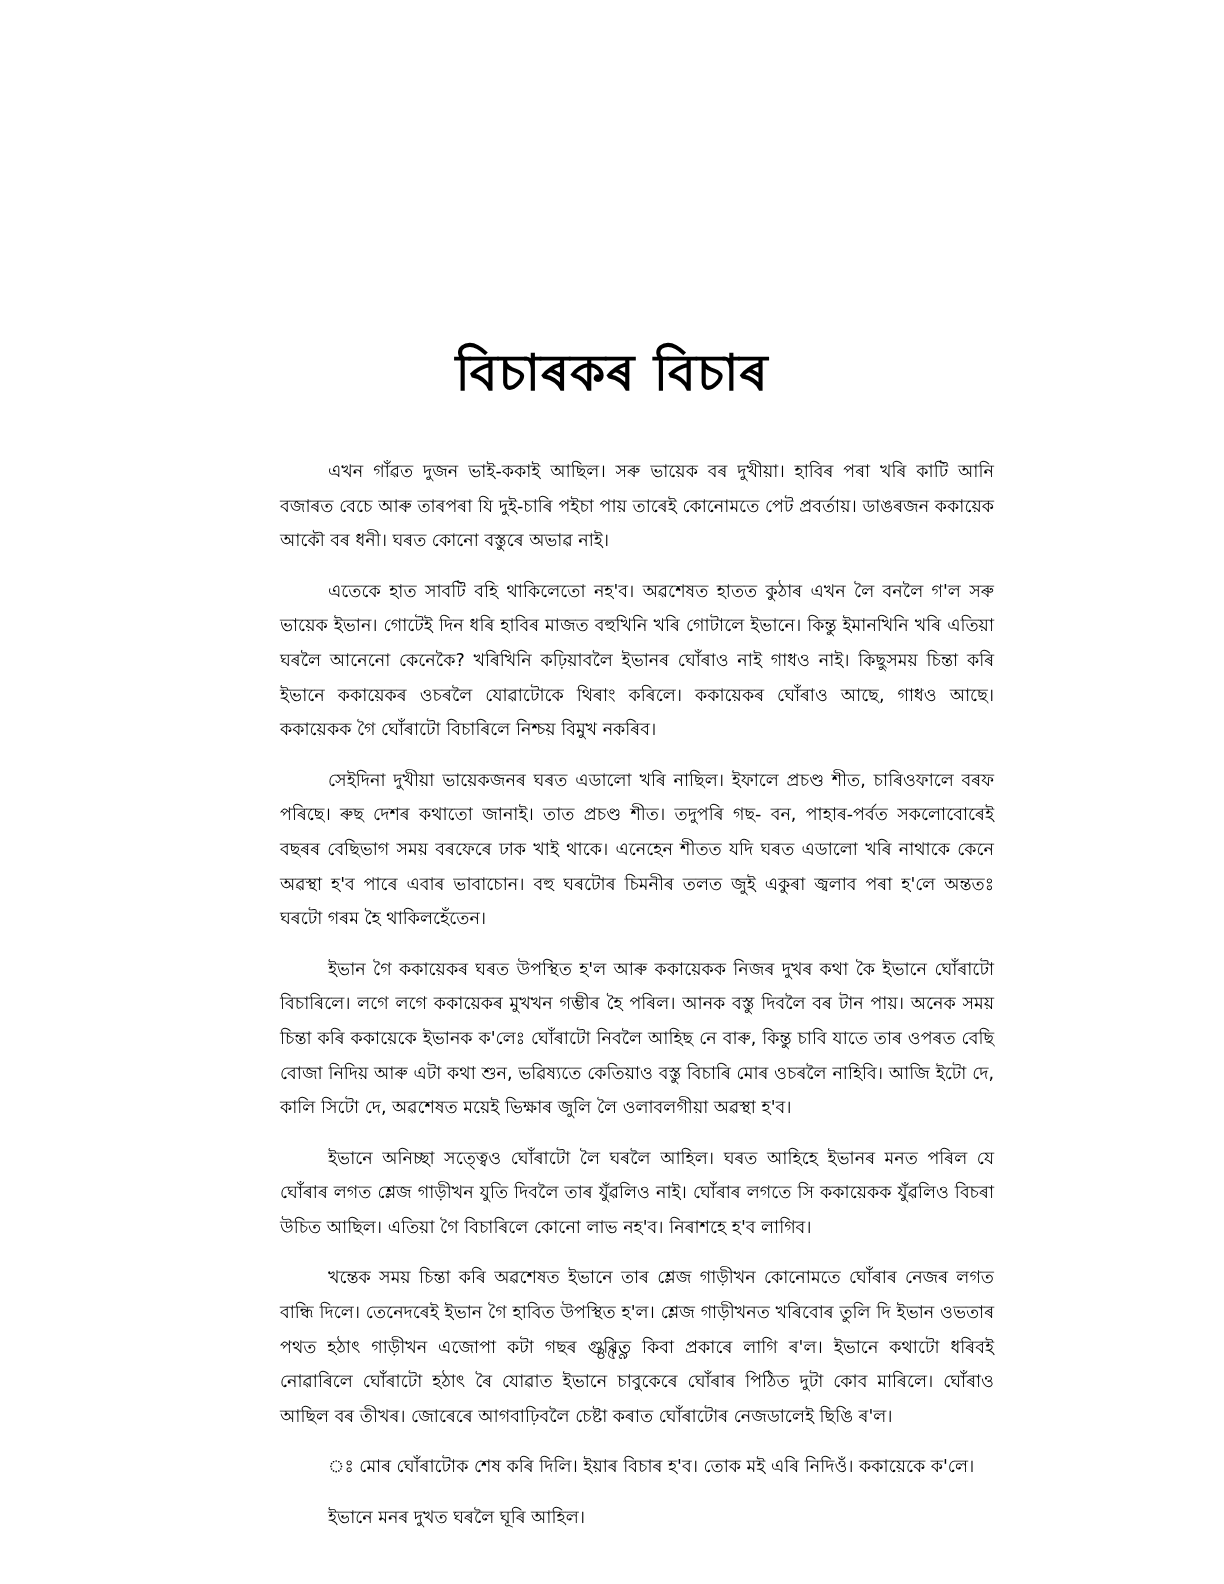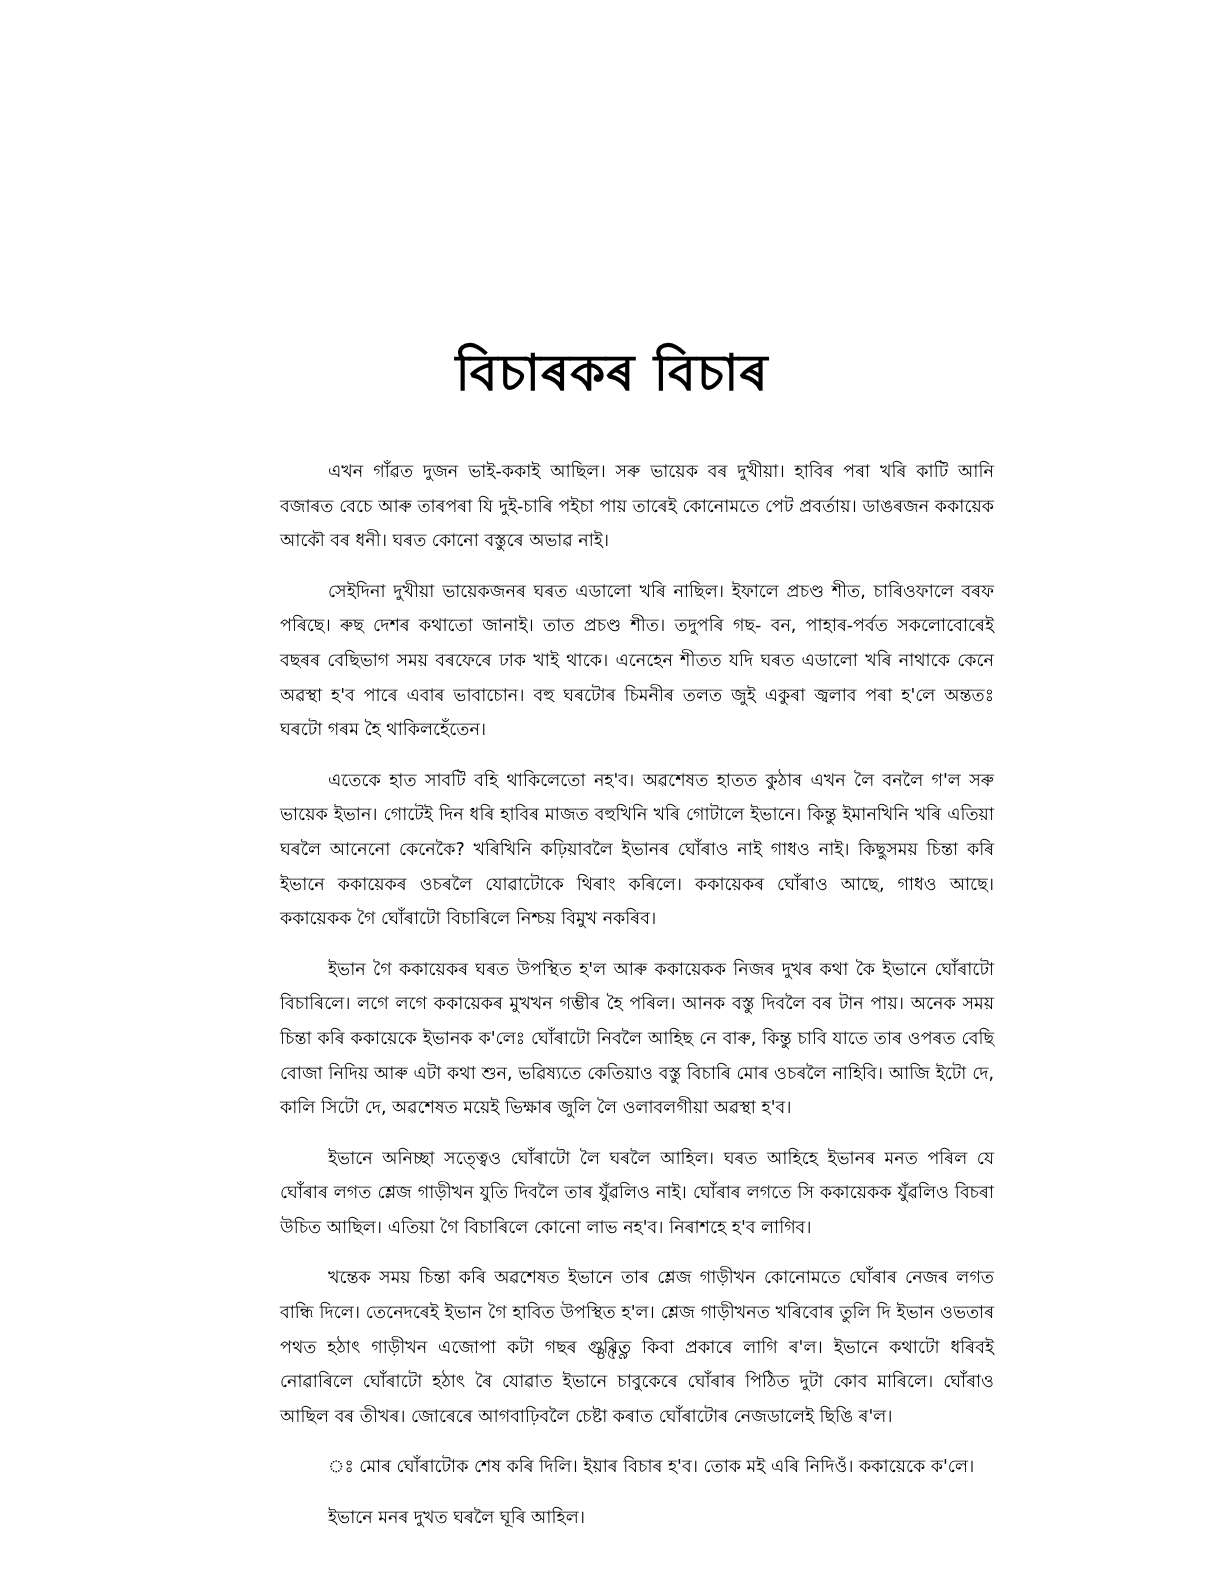--- a/index.html
+++ b/index.html
@@ -15,22 +15,22 @@
              font-size: 17px; }
 </style>
 </head>
 <body>
 
 <div class="page">
   <div class="title">বিচাৰকৰ বিচাৰ</div>
 
   <div class="body">
     <p class="para">এখন গাঁৱত দুজন ভাই-ককাই আছিল। সৰু ভায়েক বৰ দুখীয়া। হাবিৰ পৰা খৰি কাটি আনি বজাৰত বেচে আৰু তাৰপৰা যি দুই-চাৰি পইচা পায় তাৰেই কোনোমতে পেট প্ৰবৰ্তায়। ডাঙৰজন ককায়েক আকৌ বৰ ধনী। ঘৰত কোনো বস্তুৰে অভাৱ নাই।</p>
+    <p class="para">এতেকে হাত সাবটি বহি থাকিলেতো নহ'ব। অৱশেষত হাতত কুঠাৰ এখন লৈ বনলৈ গ'ল সৰু ভায়েক ইভান। গোটেই দিন ধৰি হাবিৰ মাজত বহুখিনি খৰি গোটালে ইভানে। কিন্তু ইমানখিনি খৰি এতিয়া ঘৰলৈ আনেনো কেনেকৈ? খৰিখিনি কঢ়িয়াবলৈ ইভানৰ ঘোঁৰাও নাই গাধও নাই। কিছুসময় চিন্তা কৰি ইভানে ককায়েকৰ ওচৰলৈ যোৱাটোকে থিৰাং কৰিলে। ককায়েকৰ ঘোঁৰাও আছে, গাধও আছে। ককায়েকক গৈ ঘোঁৰাটো বিচাৰিলে নিশ্চয় বিমুখ নকৰিব।</p>
     <p class="para">সেইদিনা দুখীয়া ভায়েকজনৰ ঘৰত এডালো খৰি নাছিল। ইফালে প্ৰচণ্ড শীত, চাৰিওফালে বৰফ পৰিছে। ৰুছ দেশৰ কথাতো জানাই। তাত প্ৰচণ্ড শীত। তদুপৰি গছ- বন, পাহাৰ-পৰ্বত সকলোবোৰেই বছৰৰ বেছিভাগ সময় বৰফেৰে ঢাক খাই থাকে। এনেহেন শীতত যদি ঘৰত এডালো খৰি নাথাকে কেনে অৱস্থা হ'ব পাৰে এবাৰ ভাবাচোন। বহু ঘৰটোৰ চিমনীৰ তলত জুই একুৰা জ্বলাব পৰা হ'লে অন্ততঃ ঘৰটো গৰম হৈ থাকিলহেঁতেন।</p>
-    <p class="para">এতেকে হাত সাবটি বহি থাকিলেতো নহ'ব। অৱশেষত হাতত কুঠাৰ এখন লৈ বনলৈ গ'ল সৰু ভায়েক ইভান। গোটেই দিন ধৰি হাবিৰ মাজত বহুখিনি খৰি গোটালে ইভানে। কিন্তু ইমানখিনি খৰি এতিয়া ঘৰলৈ আনেনো কেনেকৈ? খৰিখিনি কঢ়িয়াবলৈ ইভানৰ ঘোঁৰাও নাই গাধও নাই। কিছুসময় চিন্তা কৰি ইভানে ককায়েকৰ ওচৰলৈ যোৱাটোকে থিৰাং কৰিলে। ককায়েকৰ ঘোঁৰাও আছে, গাধও আছে। ককায়েকক গৈ ঘোঁৰাটো বিচাৰিলে নিশ্চয় বিমুখ নকৰিব।</p>
     <p class="para">ইভান গৈ ককায়েকৰ ঘৰত উপস্থিত হ'ল আৰু ককায়েকক নিজৰ দুখৰ কথা কৈ ইভানে ঘোঁৰাটো বিচাৰিলে। লগে লগে ককায়েকৰ মুখখন গম্ভীৰ হৈ পৰিল। আনক বস্তু দিবলৈ বৰ টান পায়। অনেক সময় চিন্তা কৰি ককায়েকে ইভানক ক'লেঃ ঘোঁৰাটো নিবলৈ আহিছ নে বাৰু, কিন্তু চাবি যাতে তাৰ ওপৰত বেছি বোজা নিদিয় আৰু এটা কথা শুন, ভৱিষ্যতে কেতিয়াও বস্তু বিচাৰি মোৰ ওচৰলৈ নাহিবি। আজি ইটো দে, কালি সিটো দে, অৱশেষত ময়েই ভিক্ষাৰ জুলি লৈ ওলাবলগীয়া অৱস্থা হ'ব।</p>
     <p class="para">ইভানে অনিচ্ছা সত্ত্বেও ঘোঁৰাটো লৈ ঘৰলৈ আহিল। ঘৰত আহিহে ইভানৰ মনত পৰিল যে ঘোঁৰাৰ লগত শ্লেজ গাড়ীখন যুতি দিবলৈ তাৰ যুঁৱলিও নাই। ঘোঁৰাৰ লগতে সি ককায়েকক যুঁৱলিও বিচৰা উচিত আছিল। এতিয়া গৈ বিচাৰিলে কোনো লাভ নহ'ব। নিৰাশহে হ'ব লাগিব।</p>
     <p class="para">খন্তেক সময় চিন্তা কৰি অৱশেষত ইভানে তাৰ শ্লেজ গাড়ীখন কোনোমতে ঘোঁৰাৰ নেজৰ লগত বান্ধি দিলে। তেনেদৰেই ইভান গৈ হাবিত উপস্থিত হ'ল। শ্লেজ গাড়ীখনত খৰিবোৰ তুলি দি ইভান ওভতাৰ পথত হঠাৎ গাড়ীখন এজোপা কটা গছৰ গুৰিত কিবা প্ৰকাৰে লাগি ৰ'ল। ইভানে কথাটো ধৰিবই নোৱাৰিলে   ঘোঁৰাটো হঠাৎ ৰৈ যোৱাত ইভানে চাবুকেৰে ঘোঁৰাৰ পিঠিত দুটা কোব মাৰিলে। ঘোঁৰাও আছিল বৰ তীখৰ। জোৰেৰে আগবাঢ়িবলৈ চেষ্টা কৰাত ঘোঁৰাটোৰ নেজডালেই ছিঙি ৰ'ল।</p>
     <p class="para">ঃ মোৰ ঘোঁৰাটোক শেষ কৰি দিলি। ইয়াৰ বিচাৰ হ'ব। তোক মই এৰি নিদিওঁ। ককায়েকে ক'লে।</p>
     <p class="para">ইভানে মনৰ দুখত ঘৰলৈ ঘূৰি আহিল।</p>
   </div>
 
   <div class="pagenum">৪৫৯</div>
 </div>
 

